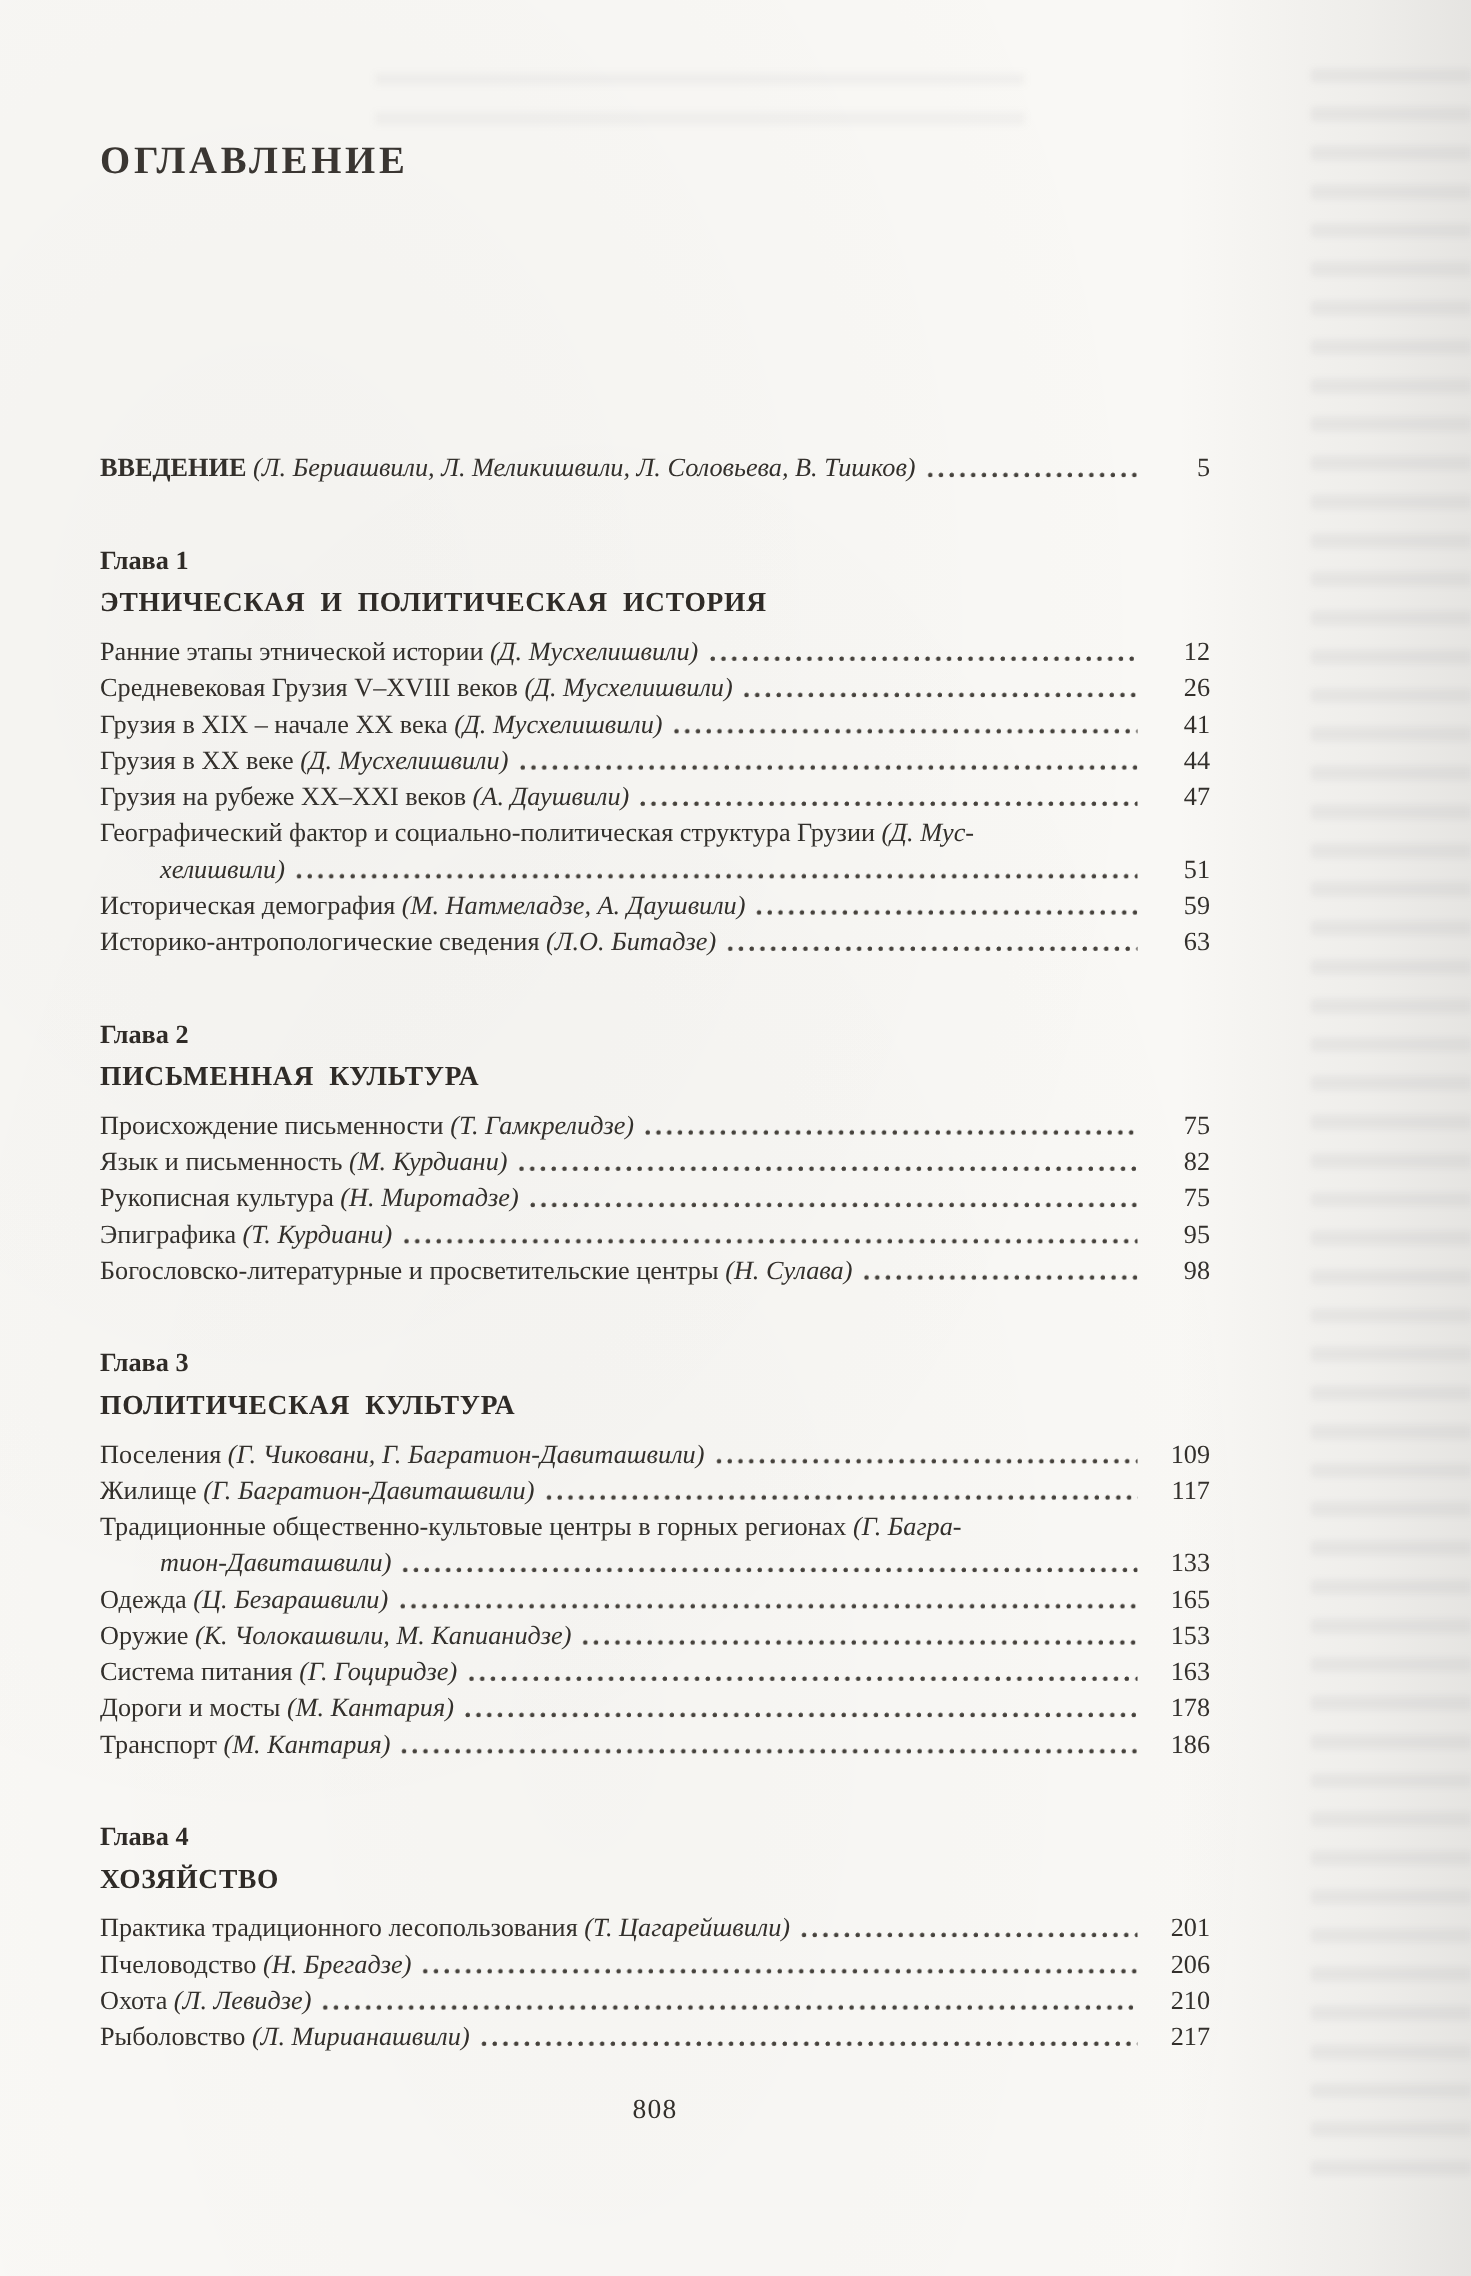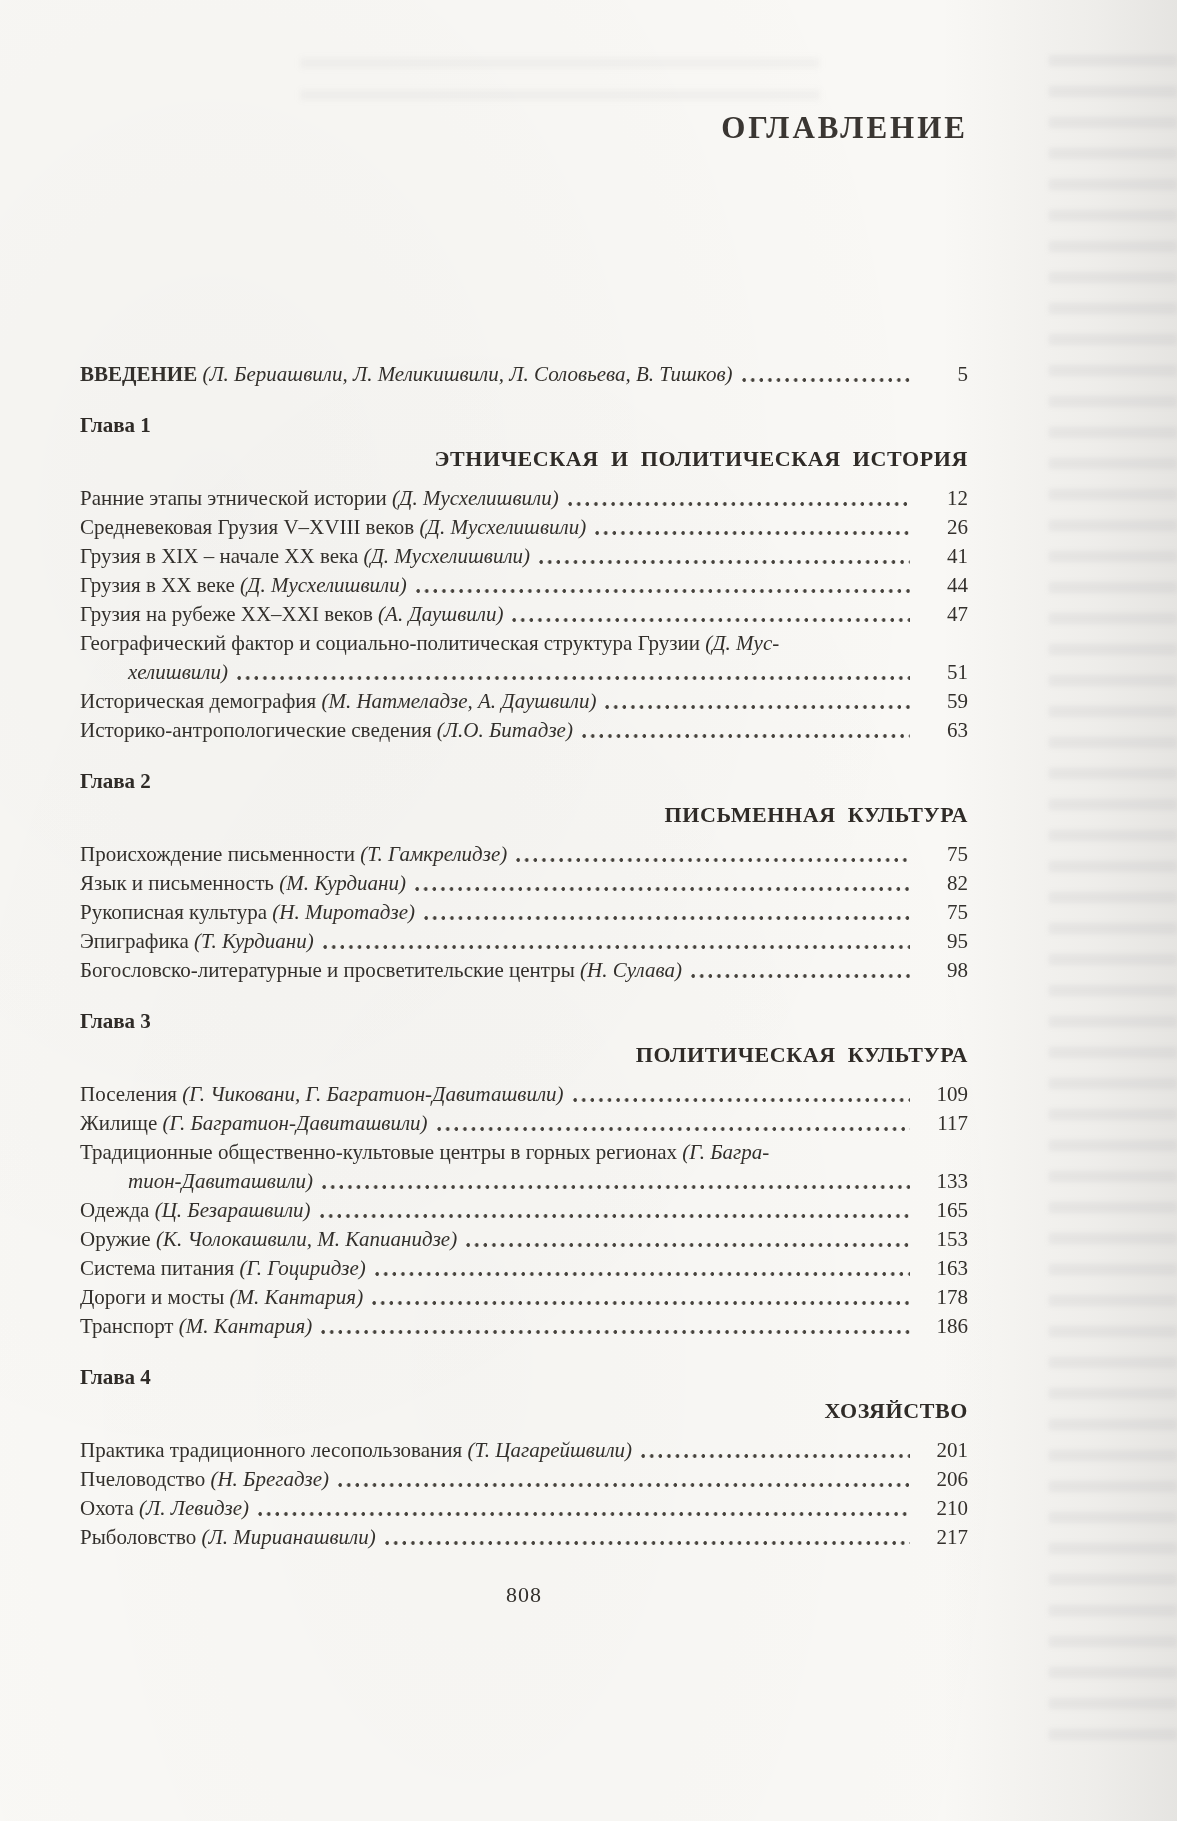--- a/index.html
+++ b/index.html
@@ -33,21 +33,21 @@
     background: repeating-linear-gradient(to bottom,
       rgba(120,118,130,0.06) 0 10px, transparent 10px 32px);
     filter: blur(3px);
     pointer-events: none;
   }
   .content {
     position: relative;
     margin: 0 209px 0 80px; 
   }
   h1.doc-title {
-    margin: 0; text-align: right;
+    margin: 0; text-align: left;
     font-size: 31px; font-weight: 600; letter-spacing: 3px;
     line-height: 40px; color: #3a3632;
   }
   .intro-row { margin-top: 212px; }
 
   .toc-row {
     display: flex; align-items: baseline;
     font-size: 21px; line-height: 29px; white-space: nowrap;
   }
   .toc-row .entry-text i { font-style: italic; }
@@ -55,28 +55,28 @@
     flex: 1 1 auto; min-width: 12px;
     align-self: flex-end;
     height: 7px; margin: 0 14px 5px 9px;
     background-image: radial-gradient(circle at 2.2px 3px, #46423c 1.55px, transparent 2.1px);
     background-size: 8.6px 7px;
     background-repeat: repeat-x;
   }
   .entry-page { min-width: 44px; text-align: right; font-size: 21px; }
   .intro-label { font-weight: bold; }
 
-  section.chapter { margin-top: 21px; }
+  section.chapter { margin-top: 44px; }
   .chapter-label {
     font-size: 21px; font-weight: bold; line-height: 30px; color: #2f2b27;
   }
   .chapter-title {
     margin: 4px 0 0 0;
     font-size: 22px; font-weight: bold; line-height: 30px;
-    letter-spacing: 0.6px; word-spacing: 6px; color: #2f2b27; text-align: right;
+    letter-spacing: 0.6px; word-spacing: 6px; color: #2f2b27;
   }
   .entries { margin-top: 10px; }
   .toc-row.cont .entry-text { padding-left: 48px; }
   .toc-row.wrap-first {  }
 
   .footer-num {
     margin-top: 28px; text-align: center;
     font-size: 22px; line-height: 30px; letter-spacing: 1px;
   }
 </style>

